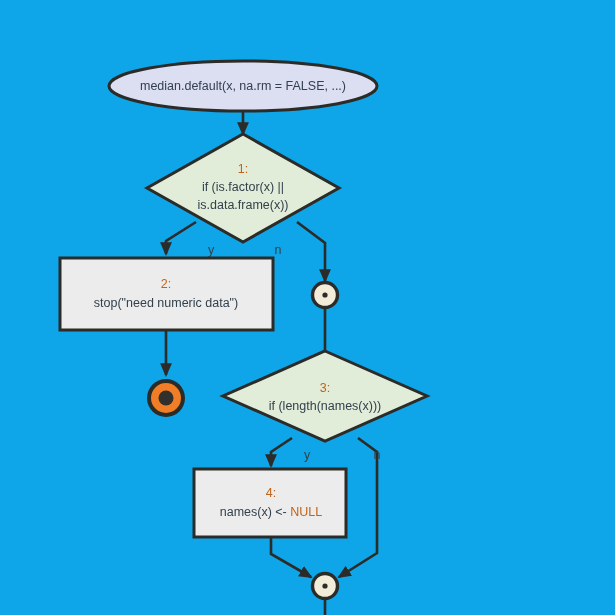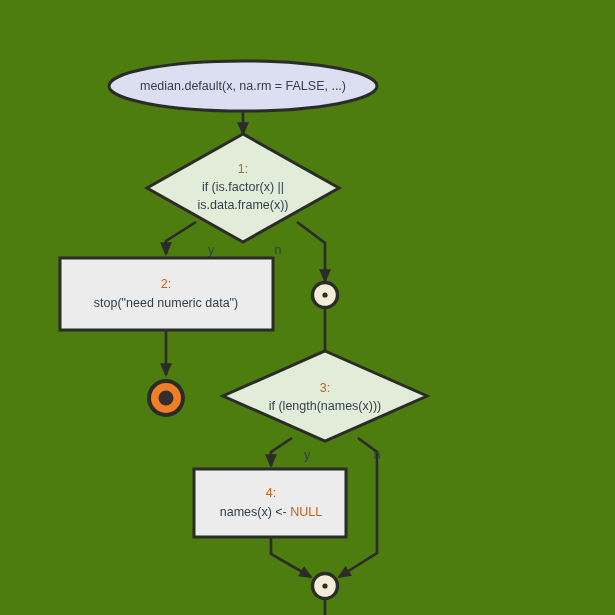--- a/index.html
+++ b/index.html
@@ -10,21 +10,21 @@
   body {
     width: 615px;
     height: 615px;
     font-family: "Liberation Sans", sans-serif;
     overflow: hidden;
   }
   #flowchart-canvas {
     position: relative;
     width: 615px;
     height: 615px;
-    background: #4d7c0f;
+    background: #0ea5e9;
   }
   svg.diagram {
     position: absolute;
     top: 0;
     left: 0;
     width: 615px;
     height: 615px;
   }
   .node-text {
     font-family: "Liberation Sans", sans-serif;

